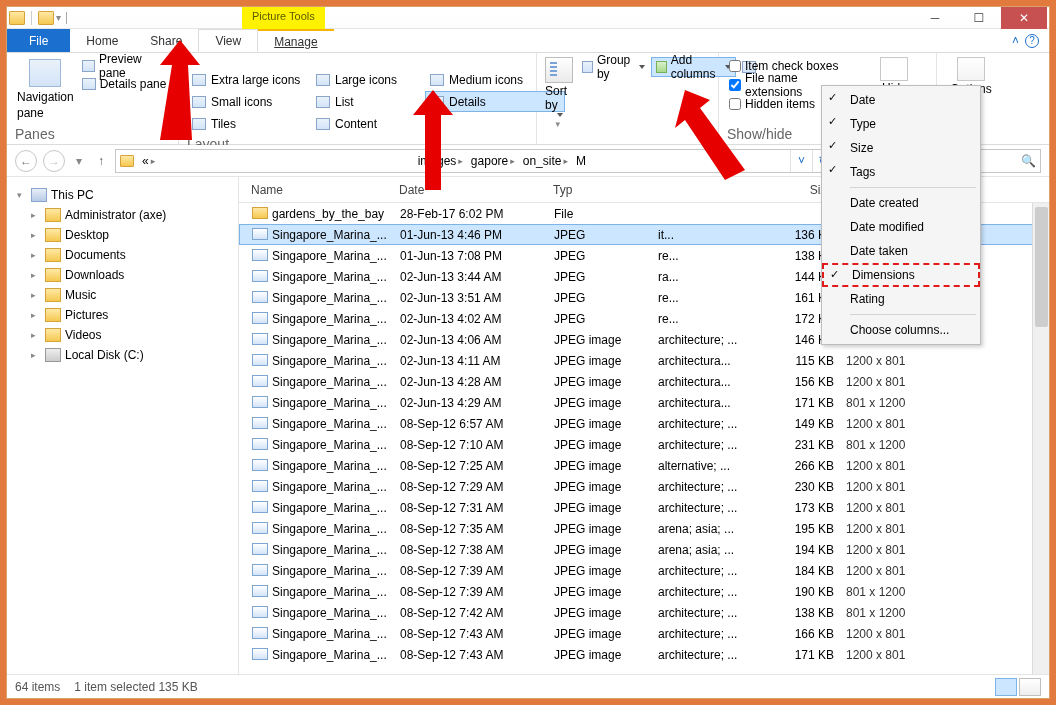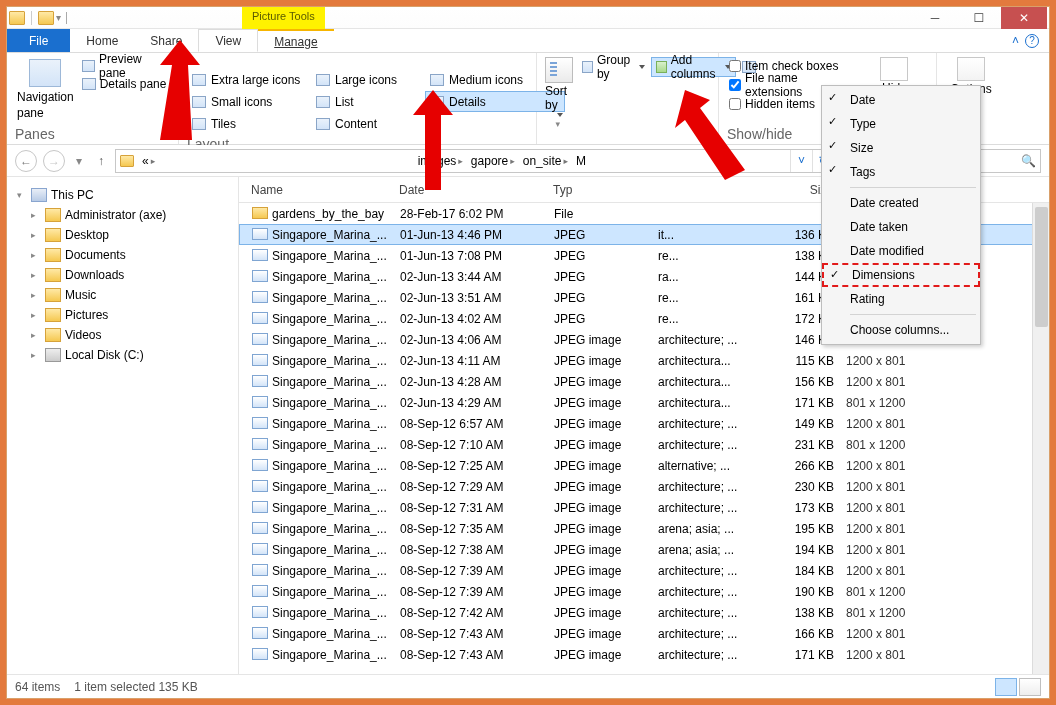--- a/index.html
+++ b/index.html
@@ -612,24 +612,24 @@
             </div>
         <div class="menu-item">
               <span class="chk on"></span>
               <span>Tags</span>
             </div>
         <div class="menu-sep"></div>
         <div class="menu-item">
               <span>Date created</span>
             </div>
         <div class="menu-item">
+              <span>Date modified</span>
+            </div>
+        <div class="menu-item">
               <span>Date taken</span>
-            </div>
-        <div class="menu-item">
-              <span>Date modified</span>
             </div>
         <div class="menu-item highlight">
               <span class="chk on"></span>
               <span>Dimensions</span>
             </div>
         <div class="menu-item">
               <span>Rating</span>
             </div>
         <div class="menu-sep"></div>
         <div class="menu-item">

